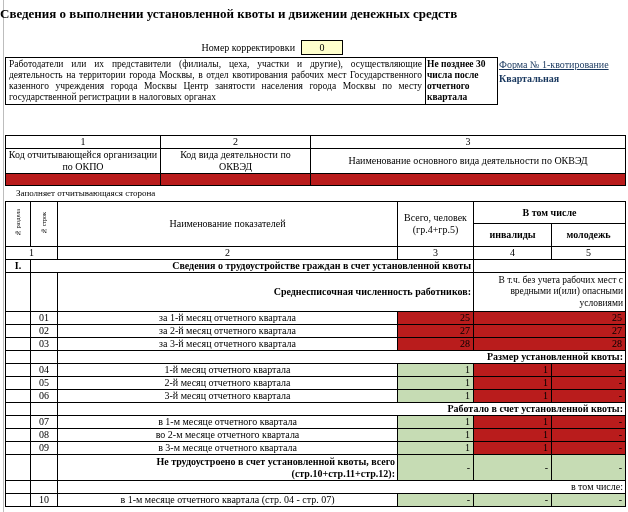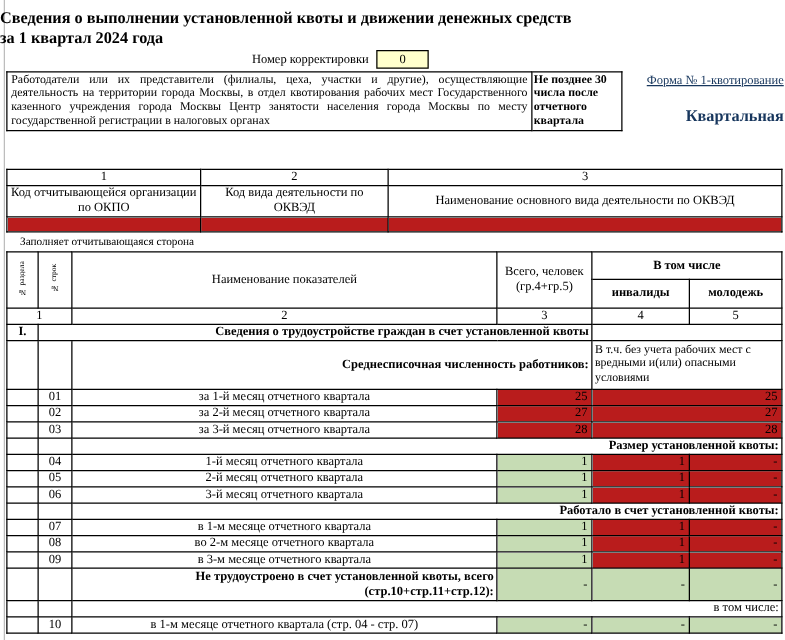--- a/index.html
+++ b/index.html
@@ -20,43 +20,42 @@
   .vt{writing-mode:vertical-rl;transform:rotate(180deg);font-size:6px;line-height:1;display:inline-block;letter-spacing:0px;}
   .title{left:0;top:6px;width:620px;text-align:left;font-weight:bold;font-size:13px;line-height:16px;}
   .corr{left:180px;top:40px;display:flex;align-items:center;}
   .corr-label{width:115px;text-align:right;font-size:10px;margin-right:6px;}
   .corr-box{width:40px;height:13px;border:1px solid #000;background:#FFFFCC;text-align:center;font-size:10px;line-height:13px;}
   .submit-tbl{left:5px;top:57px;}
   .submit-tbl .hdr{height:28px;}
   .submit-tbl .bodyrow{height:45px;}
   .submit-body{font-weight:normal;font-size:9.5px;line-height:11px;text-align:justify;padding:1px 3px;vertical-align:top;}
   .deadline{font-weight:bold;font-size:9.5px;line-height:11px;padding:1px;margin-top:35px;}
-  .form-info{left:499px;top:59px;width:128px;text-align:right;color:#17365D;}
+  .form-info{left:499px;top:59px;width:128px;text-align:left;color:#17365D;}
   .form-no{font-size:10px;text-decoration:underline;}
-  .form-period{font-size:13px;font-weight:bold;margin-top:15px;}
+  .form-period{font-size:10px;font-weight:bold;margin-top:3px;}
   .codes-tbl{left:5px;top:135px;}
   .codes-tbl .numrow{height:12px;}
   .codes-tbl .hdrrow{height:20px;}
   .codes-tbl .valrow{height:12px;}
   .fill-note{left:16px;top:188px;font-size:9px;}
   .main-tbl{left:5px;top:201px;}
   tr.h12{height:12px;} tr.h13{height:13px;} tr.h22{height:22px;} tr.h23{height:23px;}
   tr.h26{height:26px;} tr.h39{height:39px;}
-  .note-cell{font-size:9.5px;line-height:11.5px;text-align:left;padding:1px 2px;}
+  .note-cell{font-size:9.5px;line-height:11.5px;text-align:right;padding:1px 2px;}
   .wrap2{line-height:12px;}
   .total-h{padding:0 4px;}
 </style>
 </head>
 <body>
 
 <div class="page-edge"></div>
 
 <div class="abs title">
   <div>Сведения о выполнении установленной квоты и движении денежных средств</div>
-  <div>за 1 квартал 2024 года</div>
 </div>
 
 <div class="abs corr">
   <div class="corr-label">Номер корректировки</div>
   <div class="corr-box">0</div>
 </div>
 
 <table class="abs submit-tbl">
   <colgroup>
       <col style="width:420px">

